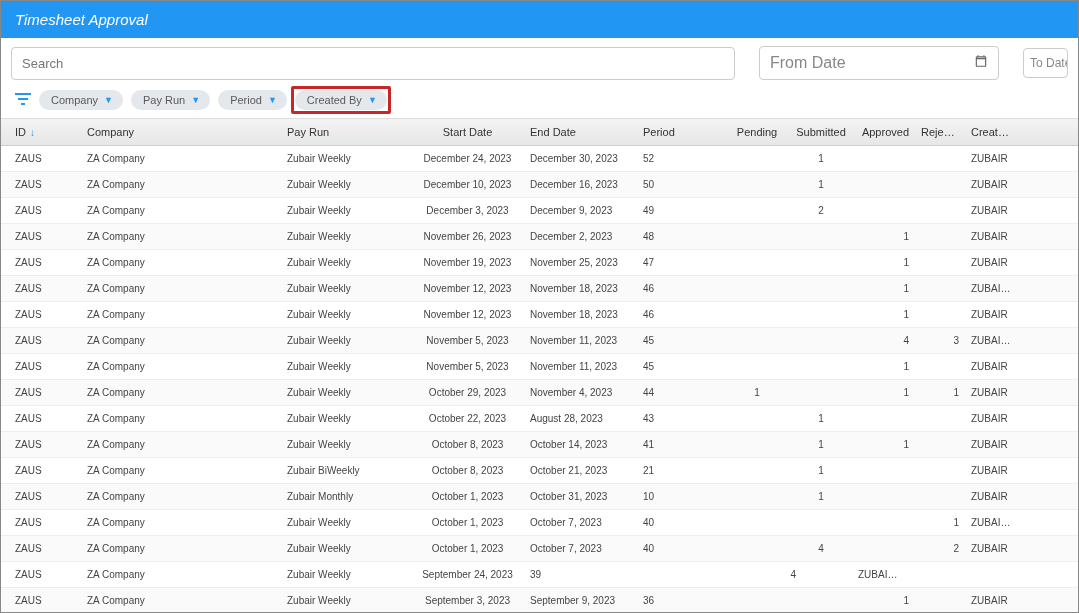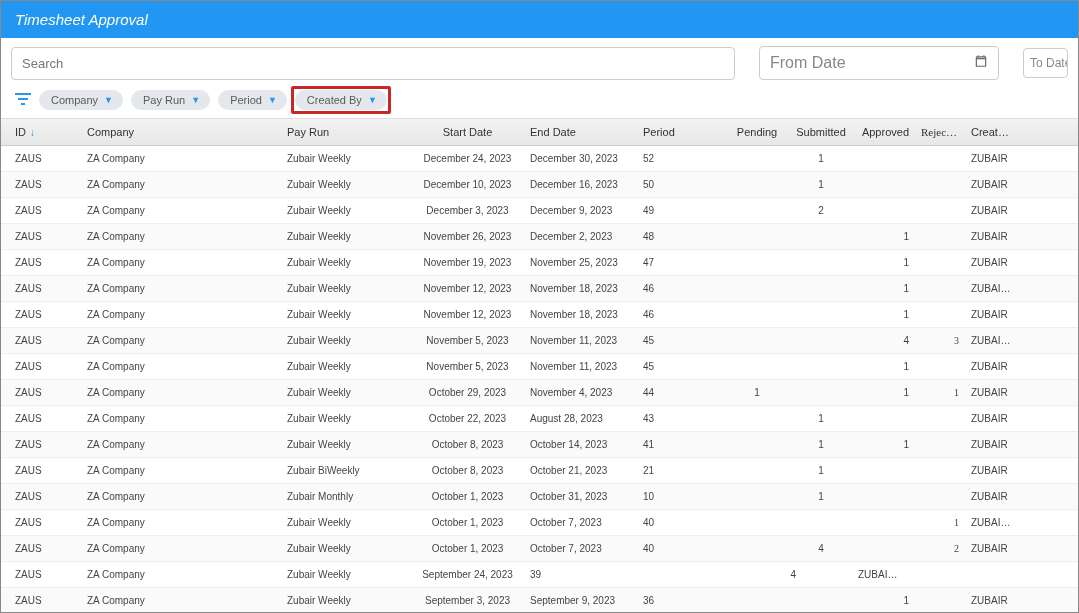--- a/index.html
+++ b/index.html
@@ -24,21 +24,21 @@
   .tbody .tr:nth-child(even) { background: #fafafa; }
   .c-id { width: 80px; padding-left: 14px;}
   .c-company { width: 200px; }
   .c-payrun { width: 130px; }
   .c-start { width: 113px; text-align: center; }
   .c-end { width: 113px; }
   .c-period { width: 88px; }
   .c-pending { width: 64px; text-align: center; }
   .c-submitted { width: 64px; text-align: center; }
   .c-approved { width: 62px; text-align: right; }
-  .c-rejected { width: 50px; text-align: right; font-family: Liberation Serif, serif; }
+  .c-rejected { width: 50px; text-align: right; }
   .c-created { width: 56px; padding-left: 6px; }
   .sort-arrow { color: #2196F3; font-size: 10px; margin-left: 4px; }
   .col-highlight-th { position: relative; }
   .col-highlight-th::before { content: ""; position: absolute; left: -4px; right: -6px; top: -3px; height: 495px; border-left: 3px solid #c62828; border-right: 3px solid #c62828; pointer-events: none; }
   .col-highlight-th::after { content: ""; position: absolute; left: -4px; right: -6px; top: -3px; border-top: 3px solid #c62828; pointer-events: none; }
   .cal-icon svg { width: 14px; height: 14px; fill: #666; }
 </style>
 </head>
 <body>
 

